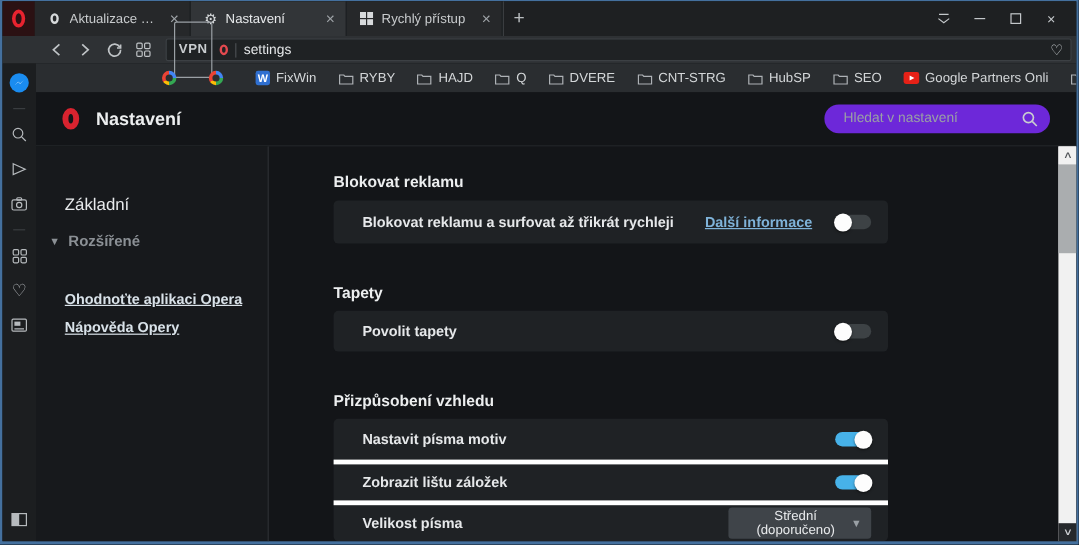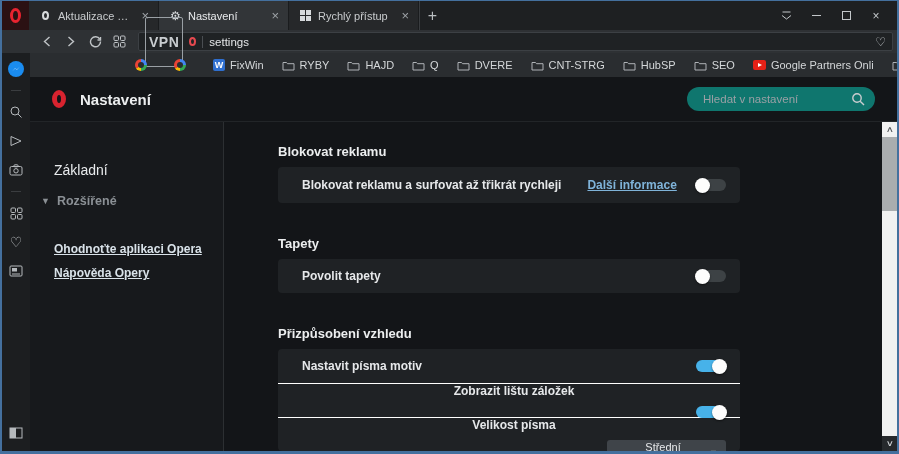--- a/index.html
+++ b/index.html
@@ -20,21 +20,21 @@
   .tab-close{flex:none;color:#9fa4a8;font-size:13px;line-height:1;padding:0 2px;}
   .newtab{width:26px;display:flex;align-items:center;justify-content:center;color:#b9bdc0;font-size:16px;border-left:1px solid #3a3d40;}
   .win-controls{margin-left:auto;display:flex;align-items:center;padding-right:6px;}
   .win-btn{width:30px;height:29px;display:flex;align-items:center;justify-content:center;color:#c3c7ca;font-size:12px;}
   .minimize-bar{width:9px;height:1px;background:#c3c7ca;display:inline-block;}
   .maximize-box{width:9px;height:9px;border:1px solid #c3c7ca;display:inline-block;}
   
   .toolbar{height:23px;background:#2e3134;display:flex;align-items:center;padding:0 4px 0 34px;gap:2px;}
   .nav-btn{width:22px;height:19px;display:flex;align-items:center;justify-content:center;color:#bfc3c6;}
   .urlfield{flex:1;height:19px;margin-left:6px;background:#1f2224;border:1px solid #3c4044;border-radius:2px;display:flex;align-items:center;padding:0 6px;gap:6px;}
-  .vpn-badge{border:1px solid #9aa0a5;border-radius:2px;color:#c9cdd0;font-size:14px;font-weight:bold;padding:17px 3px;letter-spacing:.5px;line-height:1;}
+  .vpn-badge{border:1px solid #9aa0a5;border-radius:2px;color:#c9cdd0;font-size:11px;font-weight:bold;padding:17px 3px;letter-spacing:.5px;line-height:1;}
   .o-ring.url{width:7px;height:9px;border:2.5px solid #e4494f;}
   .url-sep{width:1px;height:12px;background:#4a4e52;}
   .url-text{color:#e4e6e8;font-size:11.5px;flex:1;}
   .heart{color:#c3c7ca;font-size:12px;}
   
   .bookmarksbar{height:24px;background:#2a2d30;display:flex;align-items:center;padding-left:96px;margin-left:28px;color:#d4d7d9;font-size:11px;overflow:hidden;}
   .bm-item{display:flex;align-items:center;gap:5px;padding:0 9px;white-space:nowrap;flex:none;}
   .bm-item.icon-only{padding:0 18px 0 9px;}
   .bm-label{max-width:118px;overflow:hidden;text-overflow:ellipsis;}
   .icon-google{width:12px;height:12px;border-radius:50%;background:conic-gradient(#4285f4 0 25%,#34a853 25% 50%,#fbbc05 50% 65%,#ea4335 65% 100%);position:relative;}
@@ -46,37 +46,37 @@
   .sidebar{position:absolute;left:0;top:52px;bottom:0;width:28px;background:#1c1e20;display:flex;flex-direction:column;align-items:center;padding-top:8px;gap:13px;}
   .sb-divider{width:10px;height:1px;background:#3a3d40;}
   .sb-icon{width:16px;height:16px;display:flex;align-items:center;justify-content:center;color:#b6babd;}
   .sb-bottom{margin-top:auto;margin-bottom:10px;}
   .messenger{width:16px;height:16px;border-radius:50%;background:#1a8cf0;display:flex;align-items:center;justify-content:center;}
   
   .page{position:absolute;left:28px;top:76px;right:0;bottom:0;background:#131518;}
   .page-header{height:44px;display:flex;align-items:center;padding:0 22px;}
   .o-ring.logo{width:14px;height:18px;border:5px solid #d8232f;margin-right:14px;}
   .page-title{color:#eceeef;font-size:15px;font-weight:bold;}
-  .search-pill{margin-left:auto;width:188px;height:24px;background:#0f766e;border-radius:12px;display:flex;align-items:center;padding:0 10px 0 14px;}
+  .search-pill{margin-left:auto;width:188px;height:24px;background:#6d28d9;border-radius:12px;display:flex;align-items:center;padding:0 10px 0 14px;}
   .search-pill input{flex:1;background:transparent;border:none;outline:none;color:#d6d9db;font-size:11.5px;min-width:0;}
   .search-pill input::placeholder{color:#9aa0a5;}
   .page-body{position:absolute;left:0;right:0;top:44px;bottom:0;border-top:1px solid #222528;display:flex;}
   
   .settings-nav{width:194px;flex:none;border-right:1px solid #2c2f32;padding:40px 0 0 24px;background:#17191c;}
   .nav-basic{color:#e8eaec;font-size:14px;font-weight:normal;margin-bottom:16px;}
   .nav-adv{color:#8b9095;font-size:12.5px;font-weight:bold;display:flex;align-items:center;gap:7px;margin-left:-13px;}
   .nav-adv .caret{font-size:9px;}
   .nav-links{margin-top:34px;display:flex;flex-direction:column;gap:10px;}
   .nav-link{color:#d9e2e9;font-size:12px;font-weight:bold;text-decoration:underline;}
   
   .settings-content{flex:1;padding:22px 0 14px 54px;overflow:hidden;position:relative;}
   .section-heading{color:#eceeef;font-size:13px;font-weight:bold;margin-bottom:8px;width:462px;}
   .card{width:462px;background:#1f2225;border-radius:4px;margin-bottom:0;}
   .card-row{height:34px;display:flex;align-items:center;padding:0 14px 0 24px;gap:8px;}
-  .card-row + .card-row{border-top:1px solid #ffffff;flex-direction:column;}
+  .card-row + .card-row{border-top:4px solid #ffffff;}
   .row-label{color:#e6e8ea;font-size:12px;font-weight:bold;}
   .row-link{color:#7fb3d9;font-size:12px;font-weight:bold;text-decoration:underline;margin-left:18px;}
   .row-control{margin-left:auto;display:flex;align-items:center;}
   .gap-after{margin-bottom:33px;}
   
   .toggle{width:30px;height:12px;border-radius:7px;position:relative;}
   .toggle.off{background:#3d4245;}
   .toggle.on{background:#47b2e9;}
   .toggle .knob{position:absolute;top:-1.5px;width:15px;height:15px;border-radius:50%;background:#fdfdfd;box-shadow:0 1px 2px rgba(0,0,0,.5);}
   .toggle.off .knob{left:-1px;}

